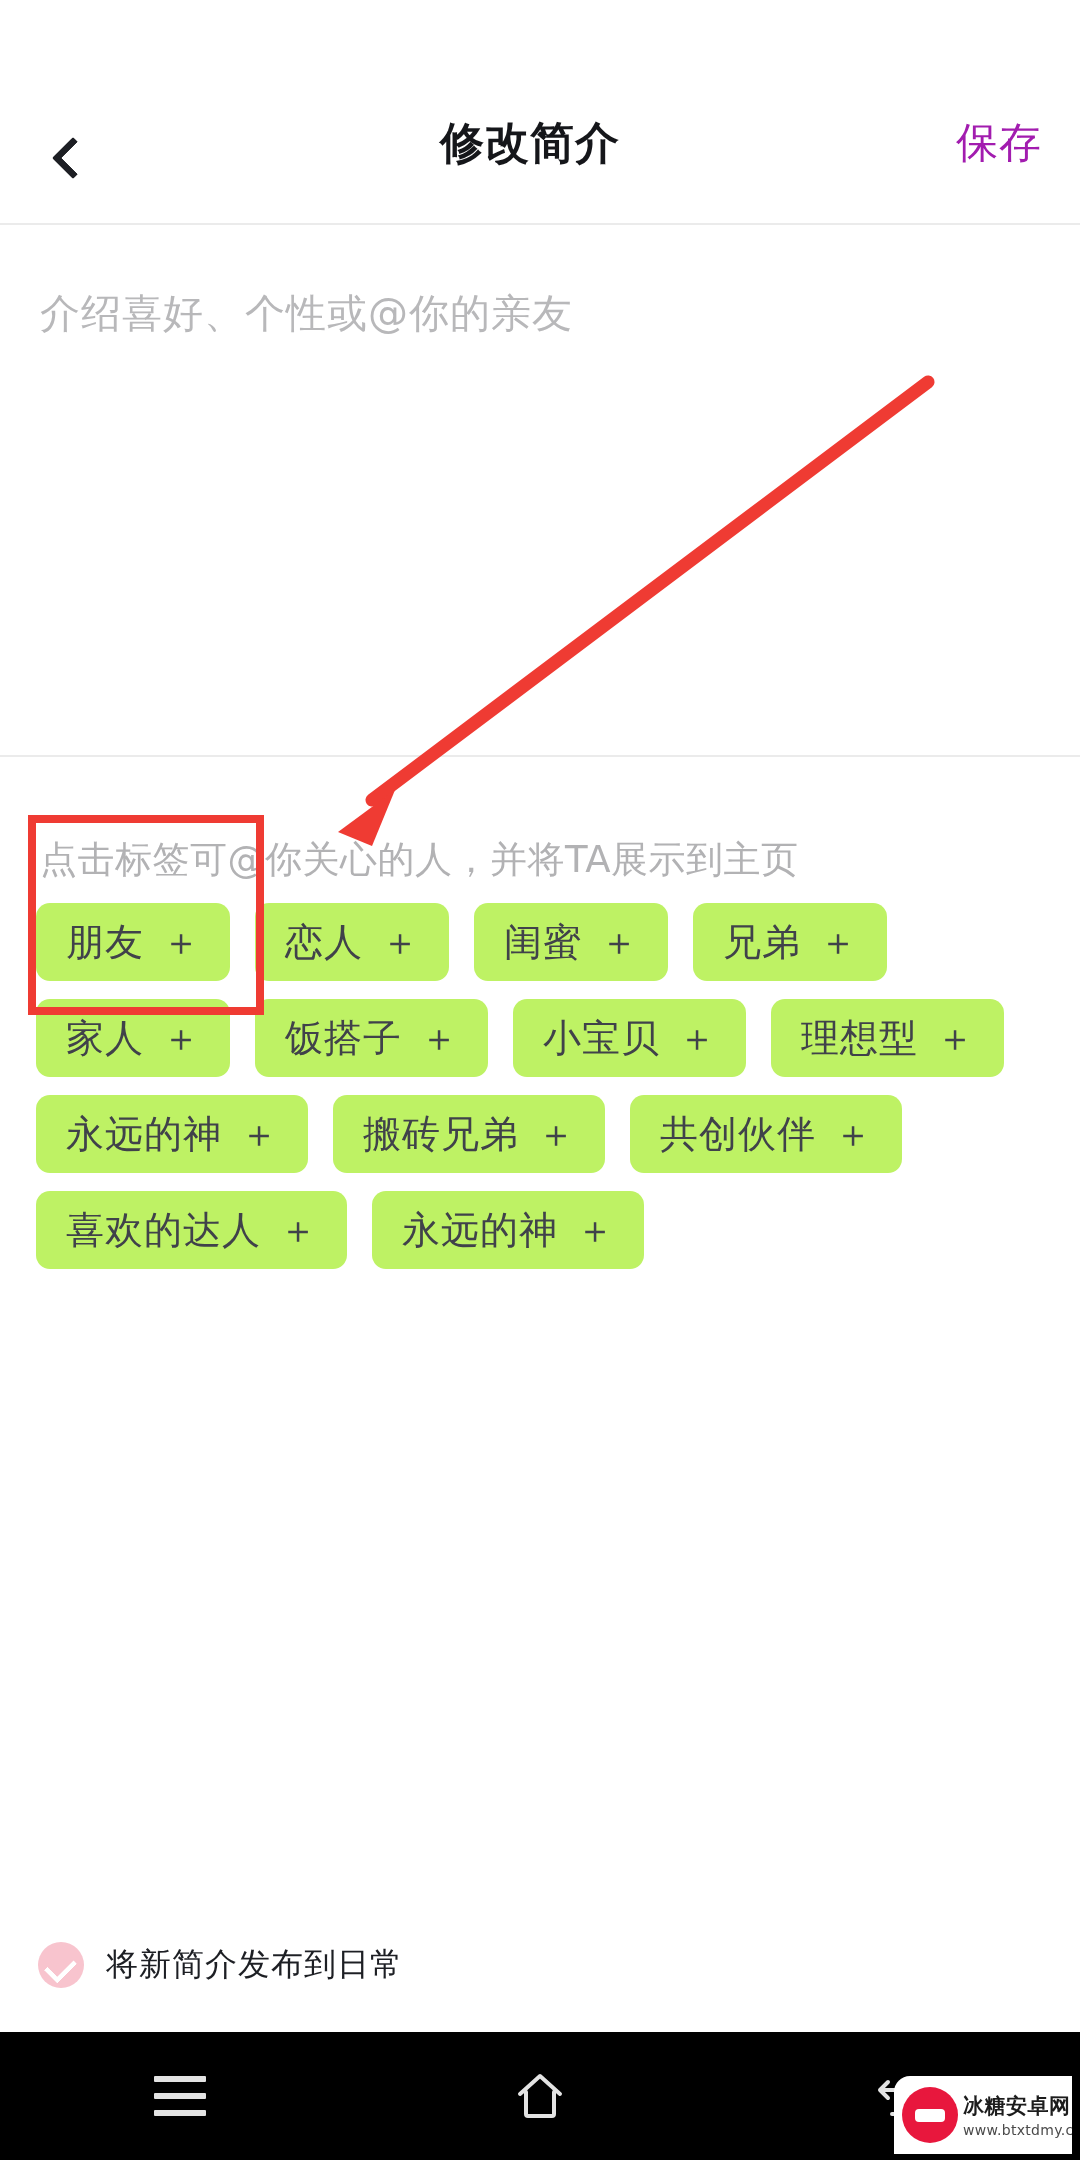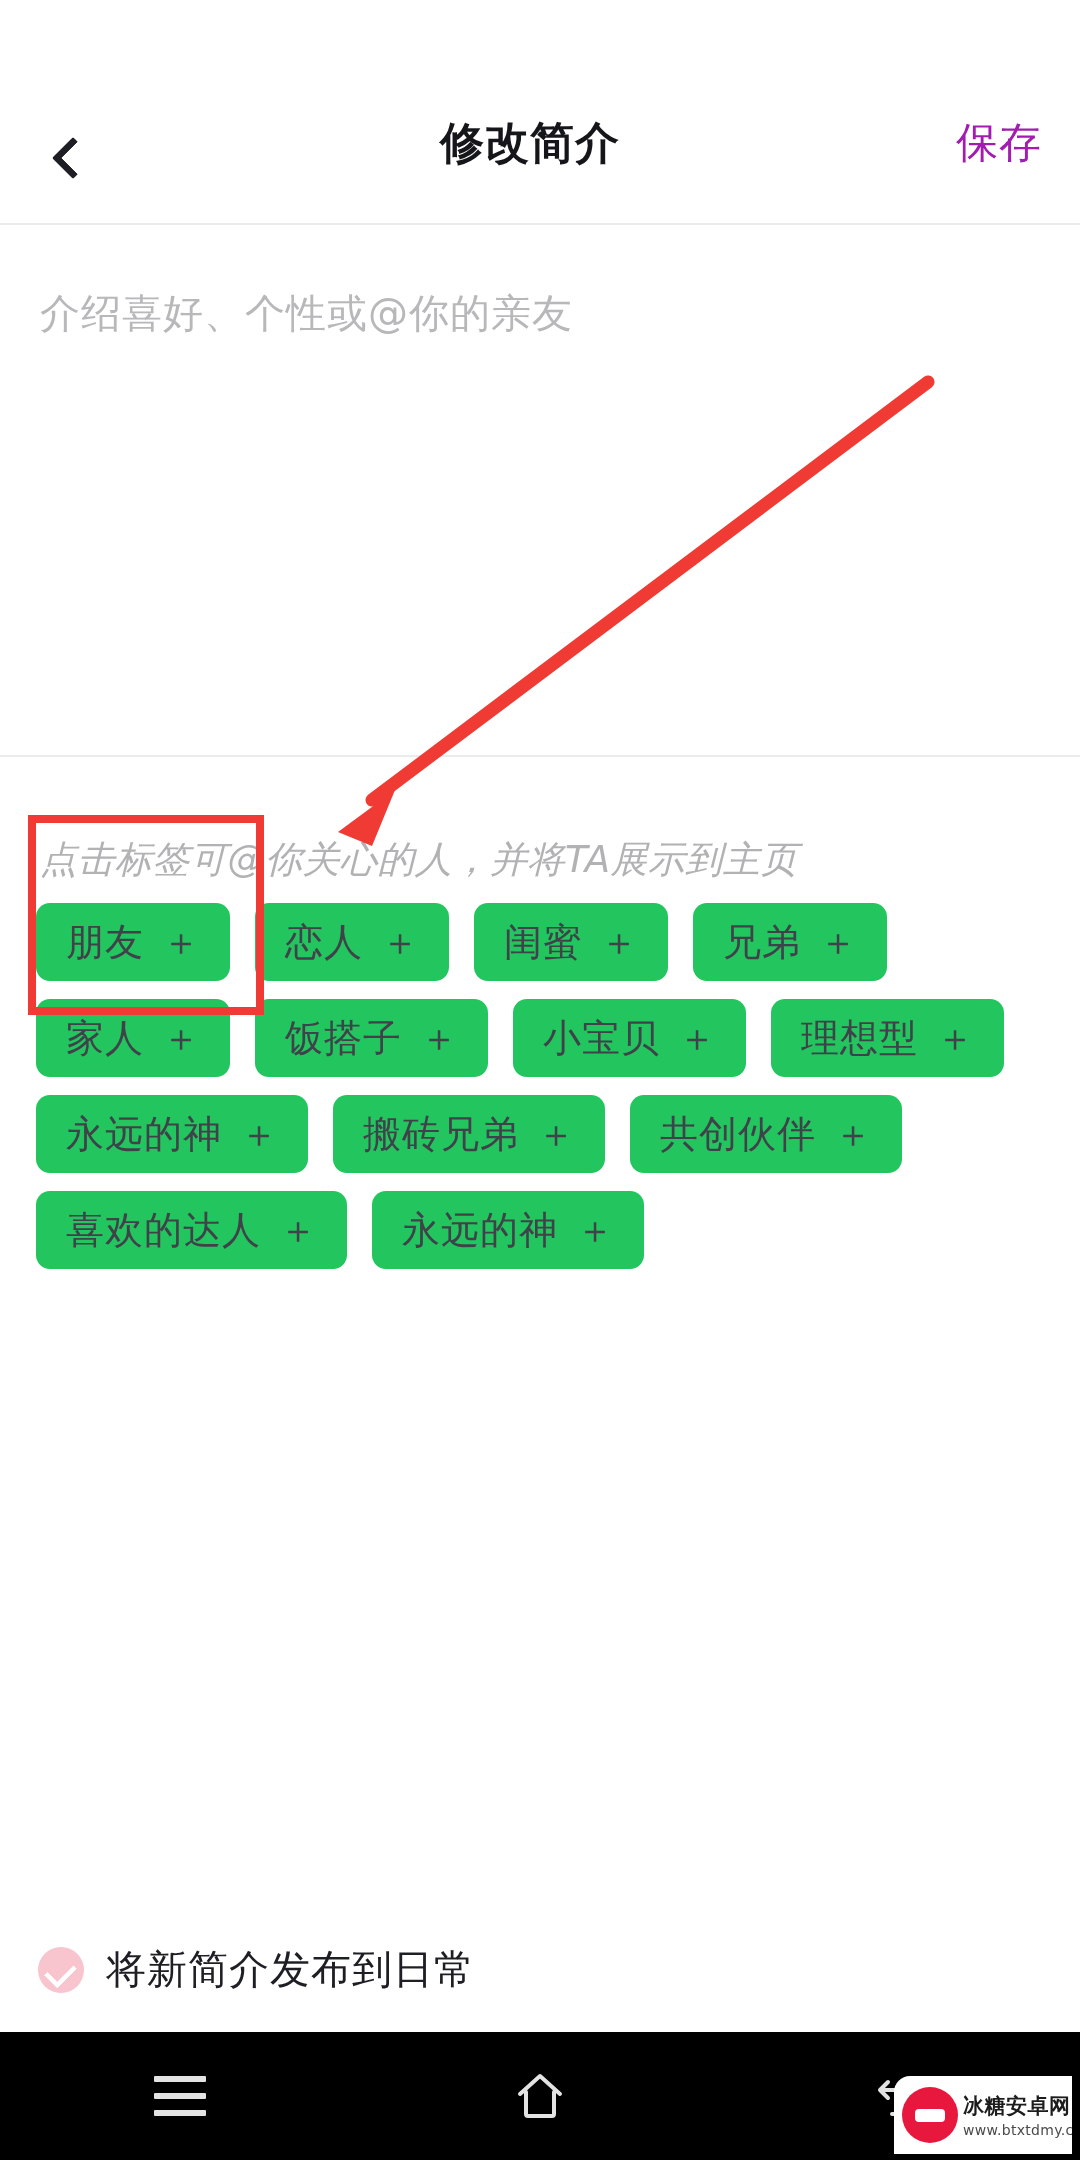--- a/index.html
+++ b/index.html
@@ -124,41 +124,40 @@
   }
 
   .tag-hint {
     position: absolute;
     left: 40px;
     top: 78px;
     font-size: 37px;
     color: #b2b2b4;
     letter-spacing: 0.5px;
     white-space: nowrap;
-    font-style: italic;
   }
 
   .tag-rows {
     position: absolute;
     left: 36px;
     top: 146px;
     width: 1010px;
   }
 
   .tag-row {
     display: flex;
     flex-direction: row;
     align-items: center;
     margin-bottom: 18px;
     height: 78px;
   }
 
   .tag-chip {
     height: 78px;
-    background: #22c55e;
+    background: #bef264;
     border-radius: 14px;
     display: flex;
     align-items: center;
     justify-content: center;
     padding: 0 30px;
     margin-right: 25px;
     cursor: pointer;
   }
   .tag-chip-label {
     font-size: 38px;
@@ -197,21 +196,21 @@
     top: 11px;
     width: 14px;
     height: 23px;
     border-right: 5px solid #ffffff;
     border-bottom: 5px solid #ffffff;
     transform: rotate(45deg);
     border-radius: 1px;
   }
   .publish-label {
     margin-left: 22px;
-    font-size: 40px;
+    font-size: 32px;
     color: #1d1f24;
     letter-spacing: 1px;
   }
 
   
   .navbar {
     position: absolute;
     left: 0;
     bottom: 0;
     width: 1080px;

